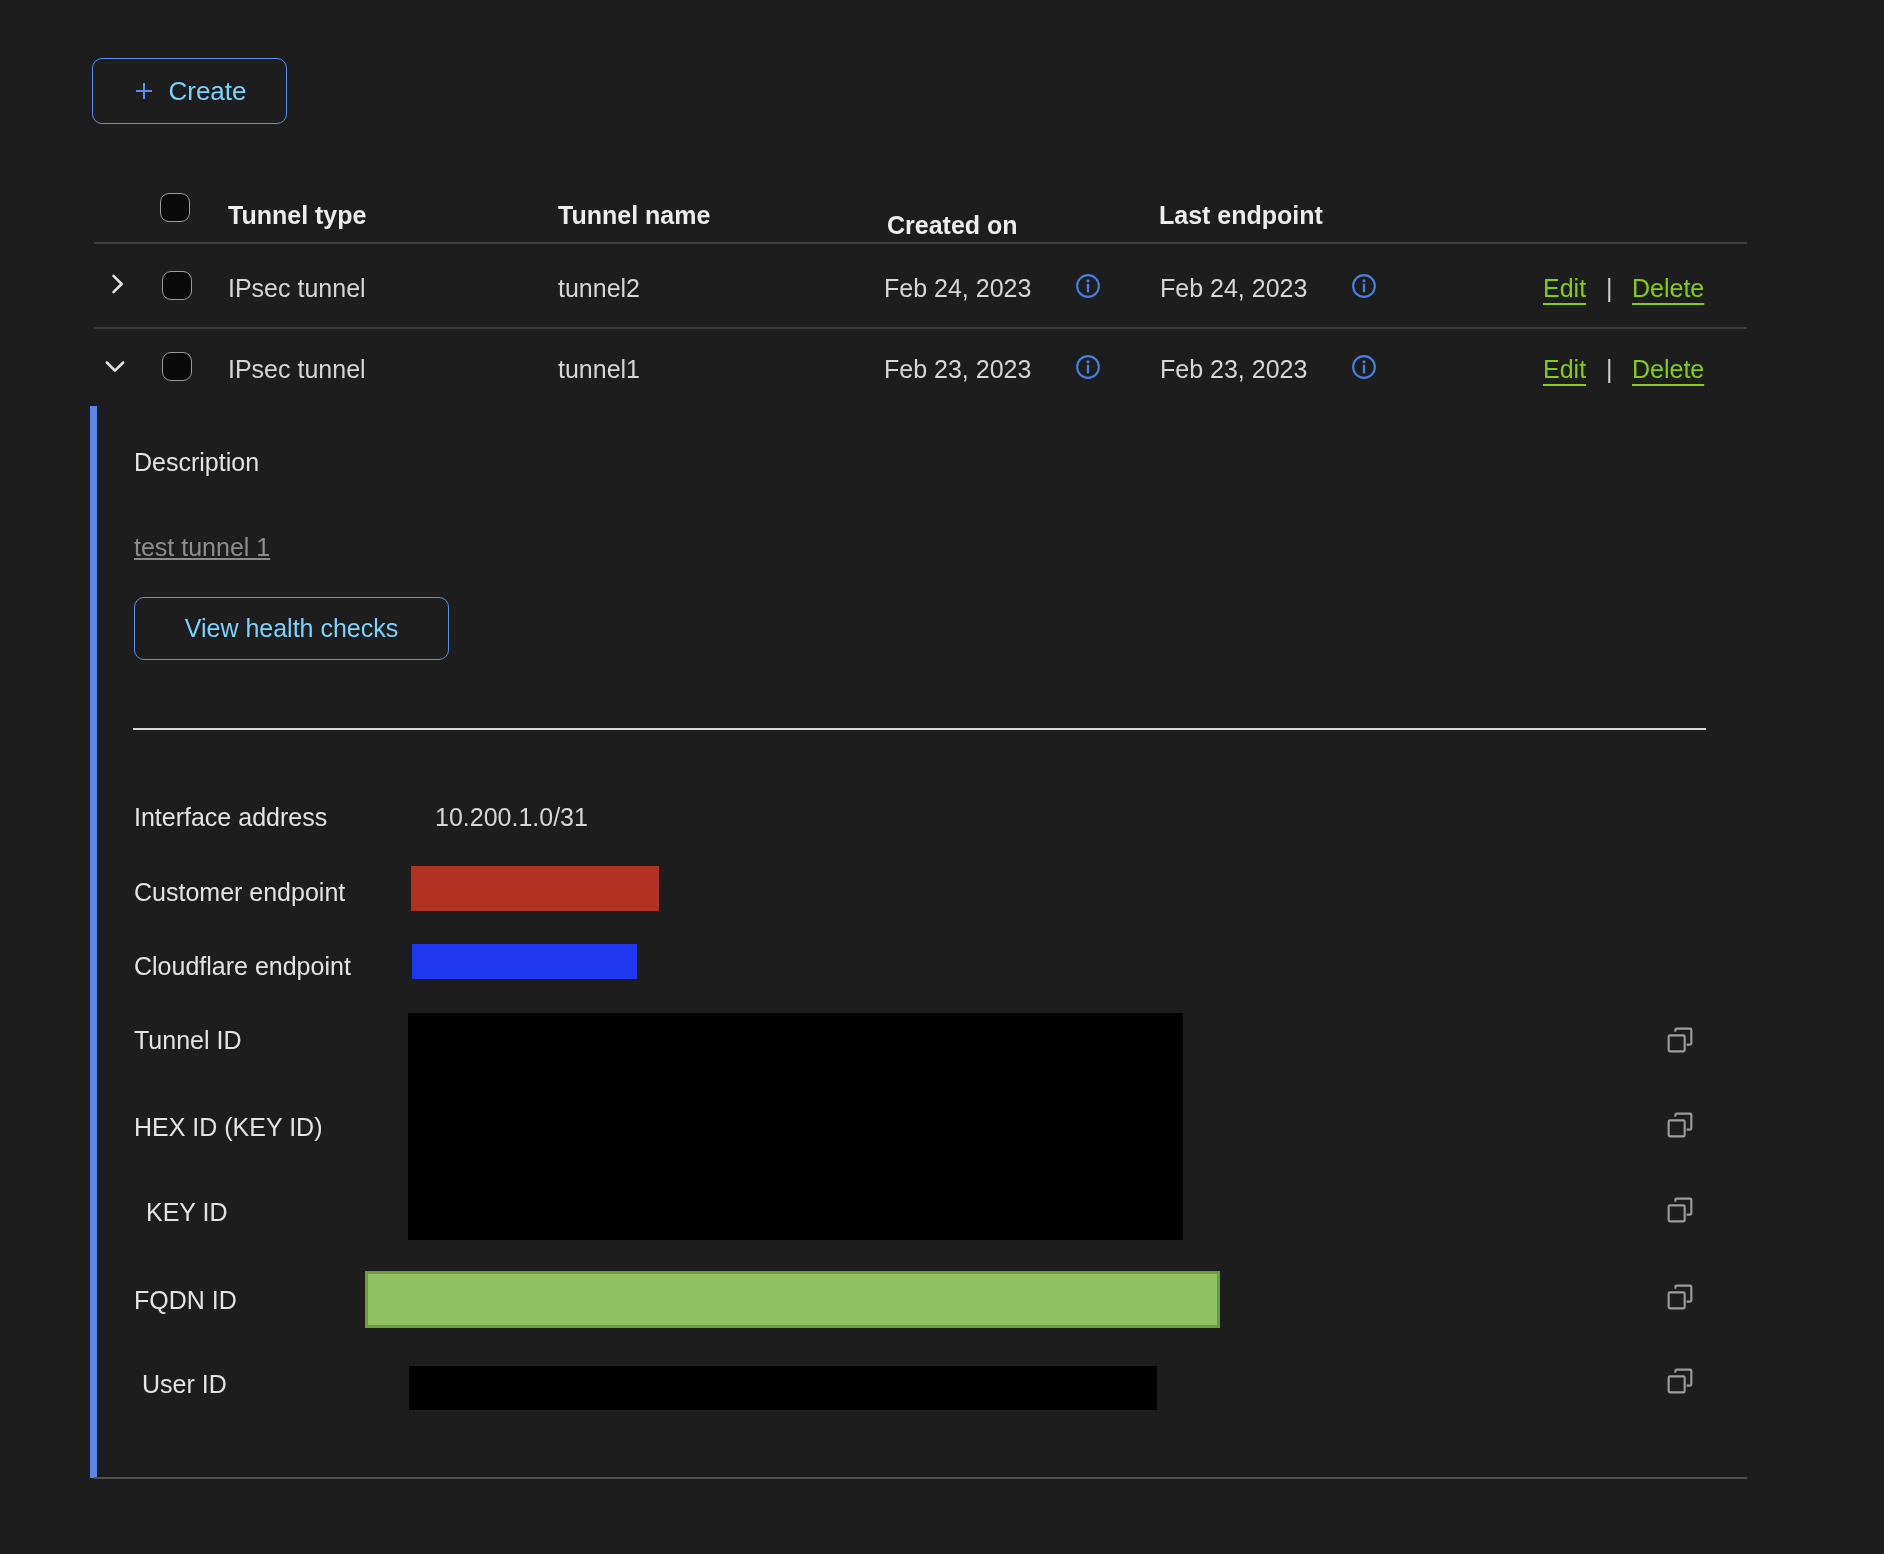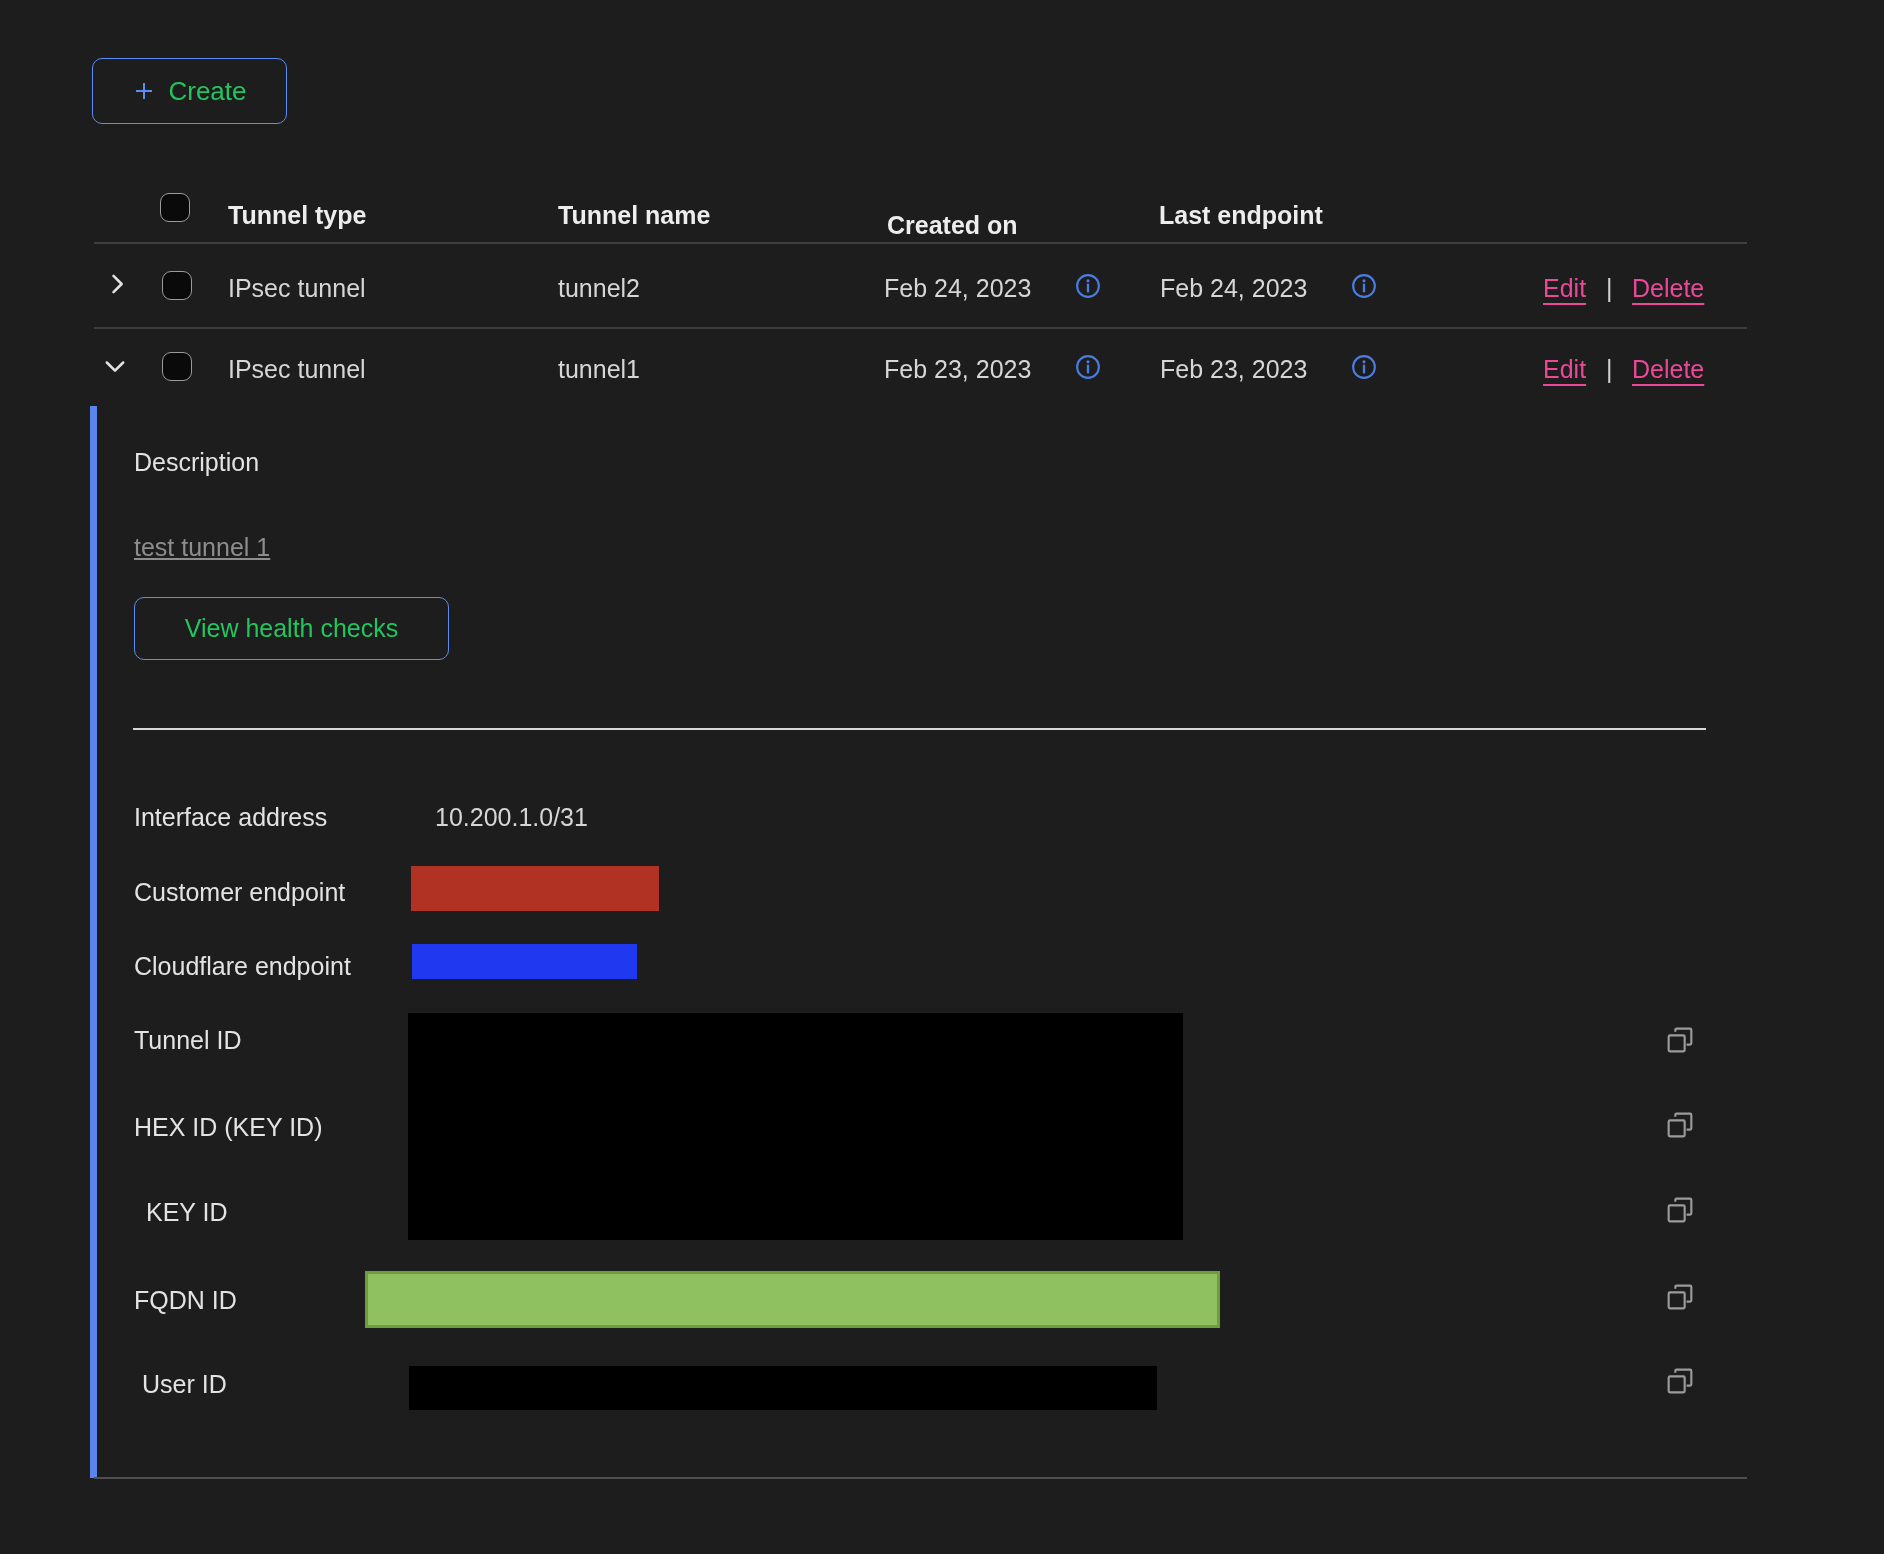--- a/index.html
+++ b/index.html
@@ -7,26 +7,26 @@
     position:relative;width:1884px;height:1554px;
     background:#1d1d1e;overflow:hidden;
     font-family:"Liberation Sans", sans-serif;
     font-size:25px;color:#d6d6d6;
   }
   .abs{position:absolute;line-height:1.15;white-space:nowrap;}
   .hdr{font-weight:700;color:#ededed;}
   .cell{color:#d6d6d6;}
   .label{color:#e3e3e3;}
   .muted{color:#8d8d8d;text-decoration:underline;}
-  .link{color:#ec4899;text-decoration:underline;text-underline-offset:6px;text-decoration-thickness:1.5px;cursor:pointer;}
+  .link{color:#84cc16;text-decoration:underline;text-underline-offset:6px;text-decoration-thickness:1.5px;cursor:pointer;}
   .sep{color:#cfcfcf;}
   .btn{
     position:absolute;display:flex;align-items:center;justify-content:center;gap:12px;
     background:transparent;border:1.5px solid #5b8df2;border-radius:10px;
-    color:#22c55e;font-family:"Liberation Sans", sans-serif;font-size:26px;cursor:pointer;
+    color:#7dd3fc;font-family:"Liberation Sans", sans-serif;font-size:26px;cursor:pointer;
   }
   .cb{
     position:absolute;width:30px;height:29px;box-sizing:border-box;
     border:1.5px solid #9b9b9b;border-radius:9px;background:#0a0a0a;cursor:pointer;
   }
   .hline{position:absolute;height:2px;}
   .divider{position:absolute;height:2px;background:#d8d8d8;}
   .vborder{position:absolute;width:7px;background:#5b85ec;}
   .redact{position:absolute;}
   .redact.green{background:#8fc160;border:3px solid #6f9d3e;}

